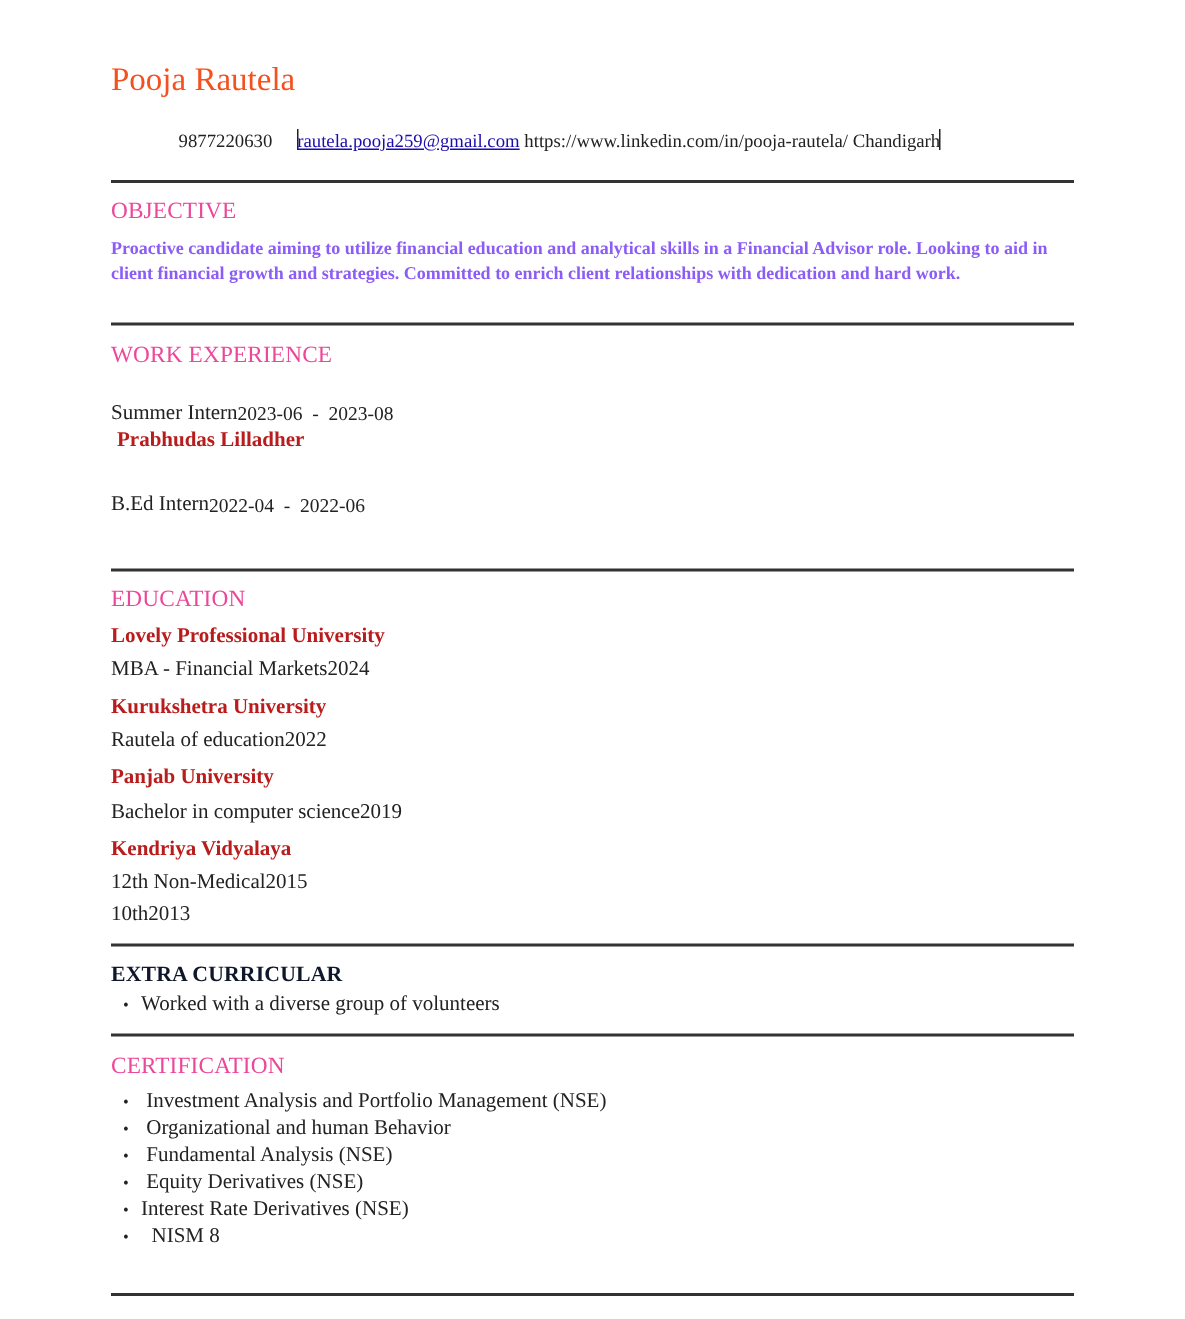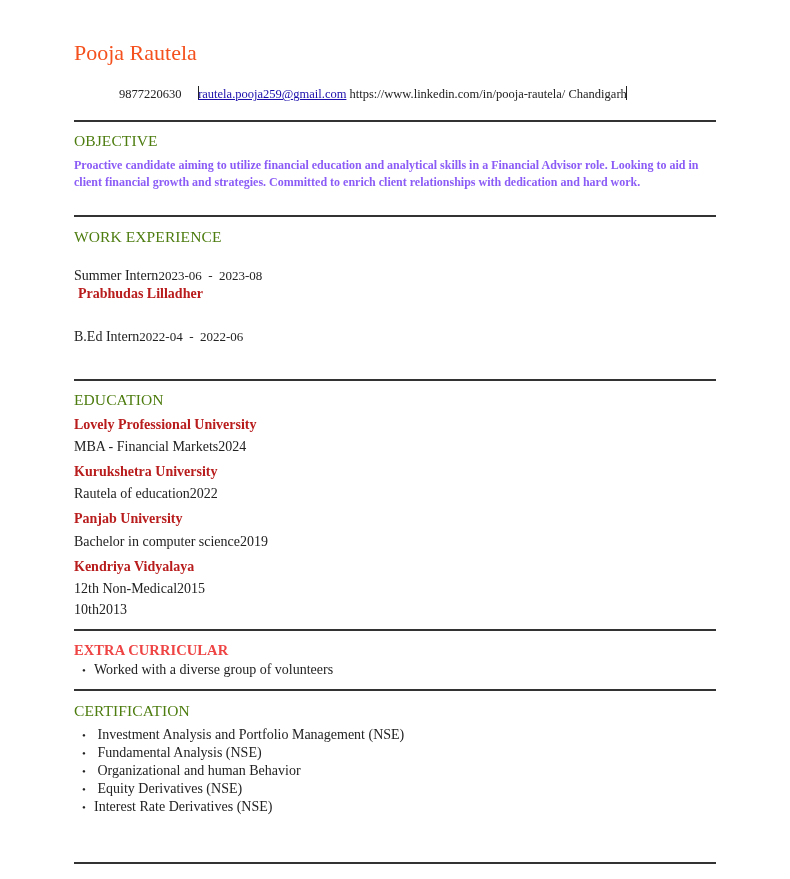--- a/index.html
+++ b/index.html
@@ -15,23 +15,23 @@
   }
   .contact {
     position: absolute; top: 86px; left: 45px; white-space: nowrap;
     font-size: 12.5px; color: #222;
   }
   .contact .phone { margin-right: 14px; }
   .contact a { color: #1a0dab; text-decoration: underline; margin-top: 16px; }
   .cursor { display: inline-block; width: 1.5px; height: 14px; background: #222; vertical-align: -2px; margin: 0 -1px; }
   .rule { position: absolute; left: 0; width: 642px; height: 2px; background: #333333; }
   .heading {
-    position: absolute; left: 0; font-size: 15.5px; color: #4d7c0f; letter-spacing: 0.1px;
+    position: absolute; left: 0; font-size: 15.5px; color: #ec4899; letter-spacing: 0.1px;
   }
-  .heading.dark { color: #ef4444; font-weight: bold; font-size: 14.5px; }
+  .heading.dark { color: #0f172a; font-weight: bold; font-size: 14.5px; }
   .para {
     position: absolute; left: 0; width: 644px; font-size: 12px; line-height: 16.5px; color: #8b5cf6; font-weight: bold;
   }
   .row {
     position: absolute; left: 0; width: 643px; font-size: 14px; display: flex; 
   }
   .bold { font-weight: bold; font-size: 14px; position: absolute; left: 0; color: #b91c1c; }
   .bullets { position: absolute; left: 8px; font-size: 14px; margin: 0; padding: 0; list-style: none; }
   .bullets li { height: 18px; line-height: 18px; }
   .bullets .dot { display: inline-block; width: 12px; font-size: 11px; }
@@ -96,20 +96,21 @@
   <div class="rule" style="top:629px"></div>
   <div class="heading dark" style="top:642px">EXTRA CURRICULAR</div>
   <ul class="bullets" style="top:661px">
     <li><span class="dot">•</span><span>Worked with a diverse group of volunteers</span></li>
   </ul>
 
   <div class="rule" style="top:689px"></div>
   <div class="heading" style="top:702px">CERTIFICATION</div>
   <ul class="bullets" style="top:726px">
     <li><span class="dot">•</span><span style="white-space:pre"> Investment Analysis and Portfolio Management (NSE)</span></li>
+    <li><span class="dot">•</span><span style="white-space:pre"> Organizational and human Behavior</span></li>
     <li><span class="dot">•</span><span style="white-space:pre"> Fundamental Analysis (NSE)</span></li>
-    <li><span class="dot">•</span><span style="white-space:pre"> Organizational and human Behavior</span></li>
     <li><span class="dot">•</span><span style="white-space:pre"> Equity Derivatives (NSE)</span></li>
     <li><span class="dot">•</span><span style="white-space:pre">Interest Rate Derivatives (NSE)</span></li>
+    <li><span class="dot">•</span><span style="white-space:pre">  NISM 8</span></li>
   </ul>
 
   <div class="rule" style="top:862px"></div>
 </div>
 
 </body></html>

